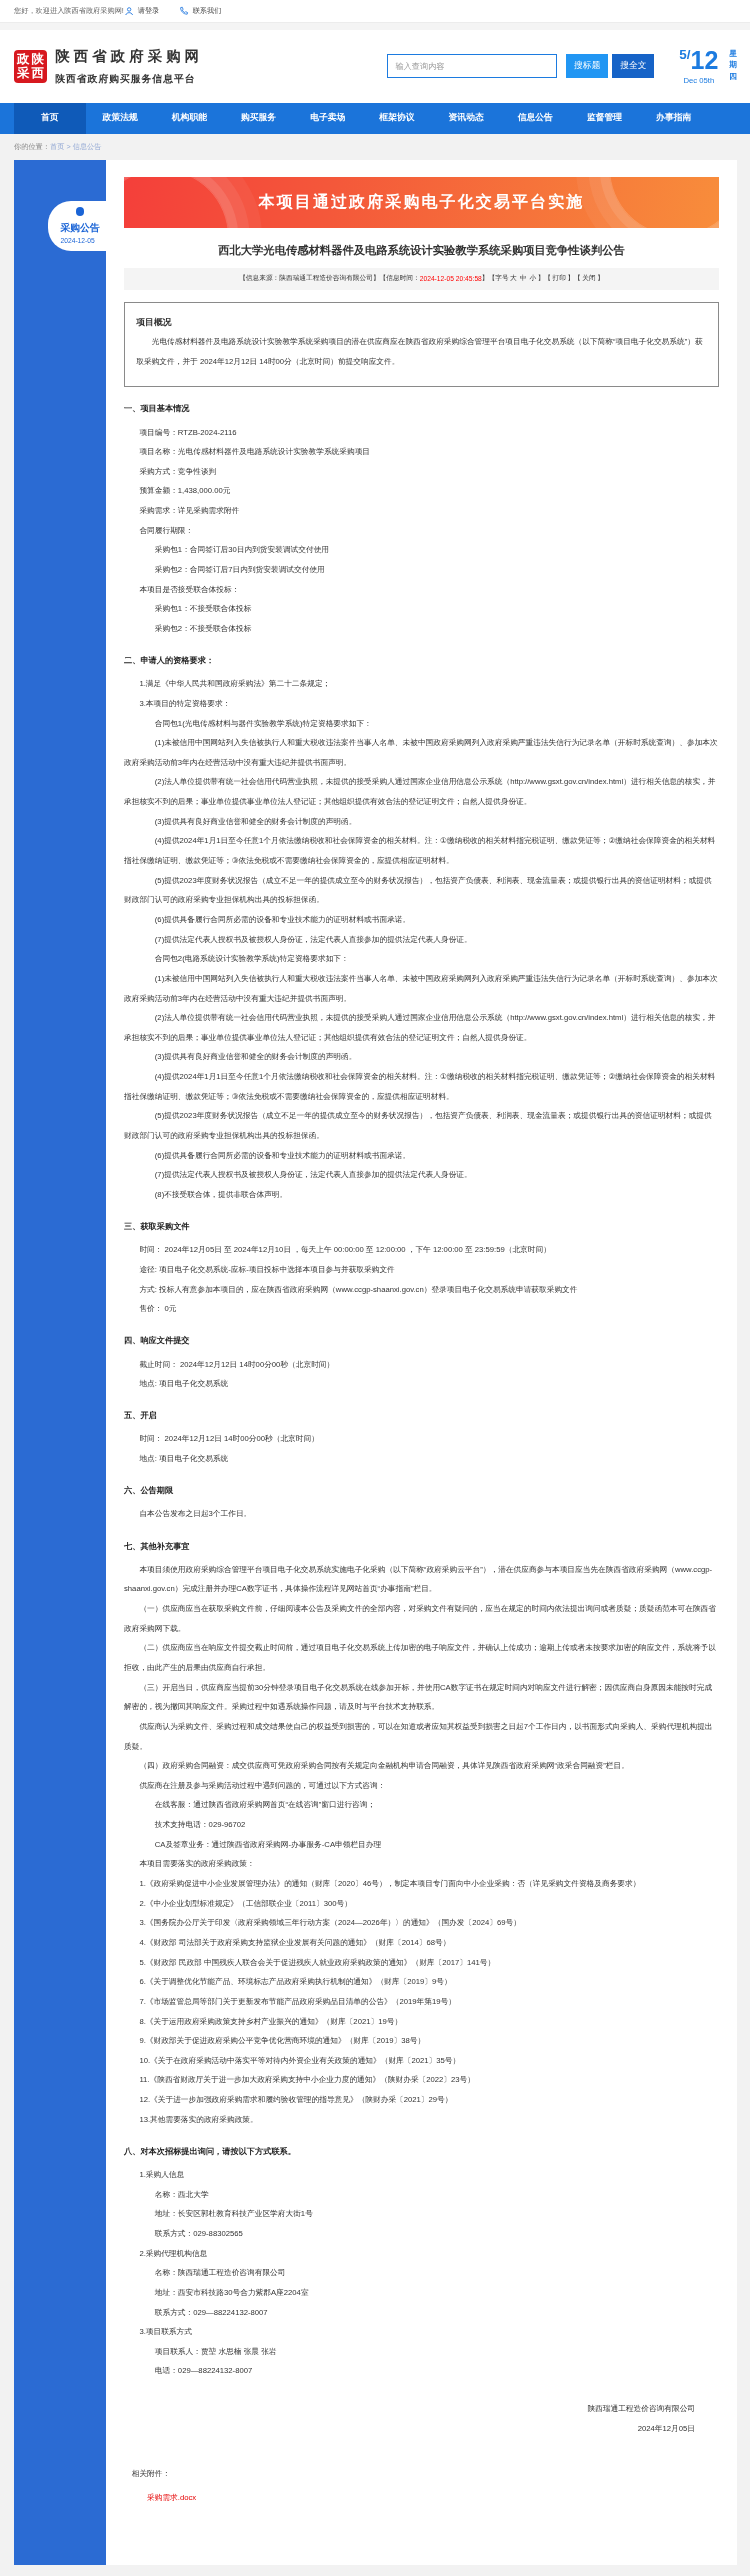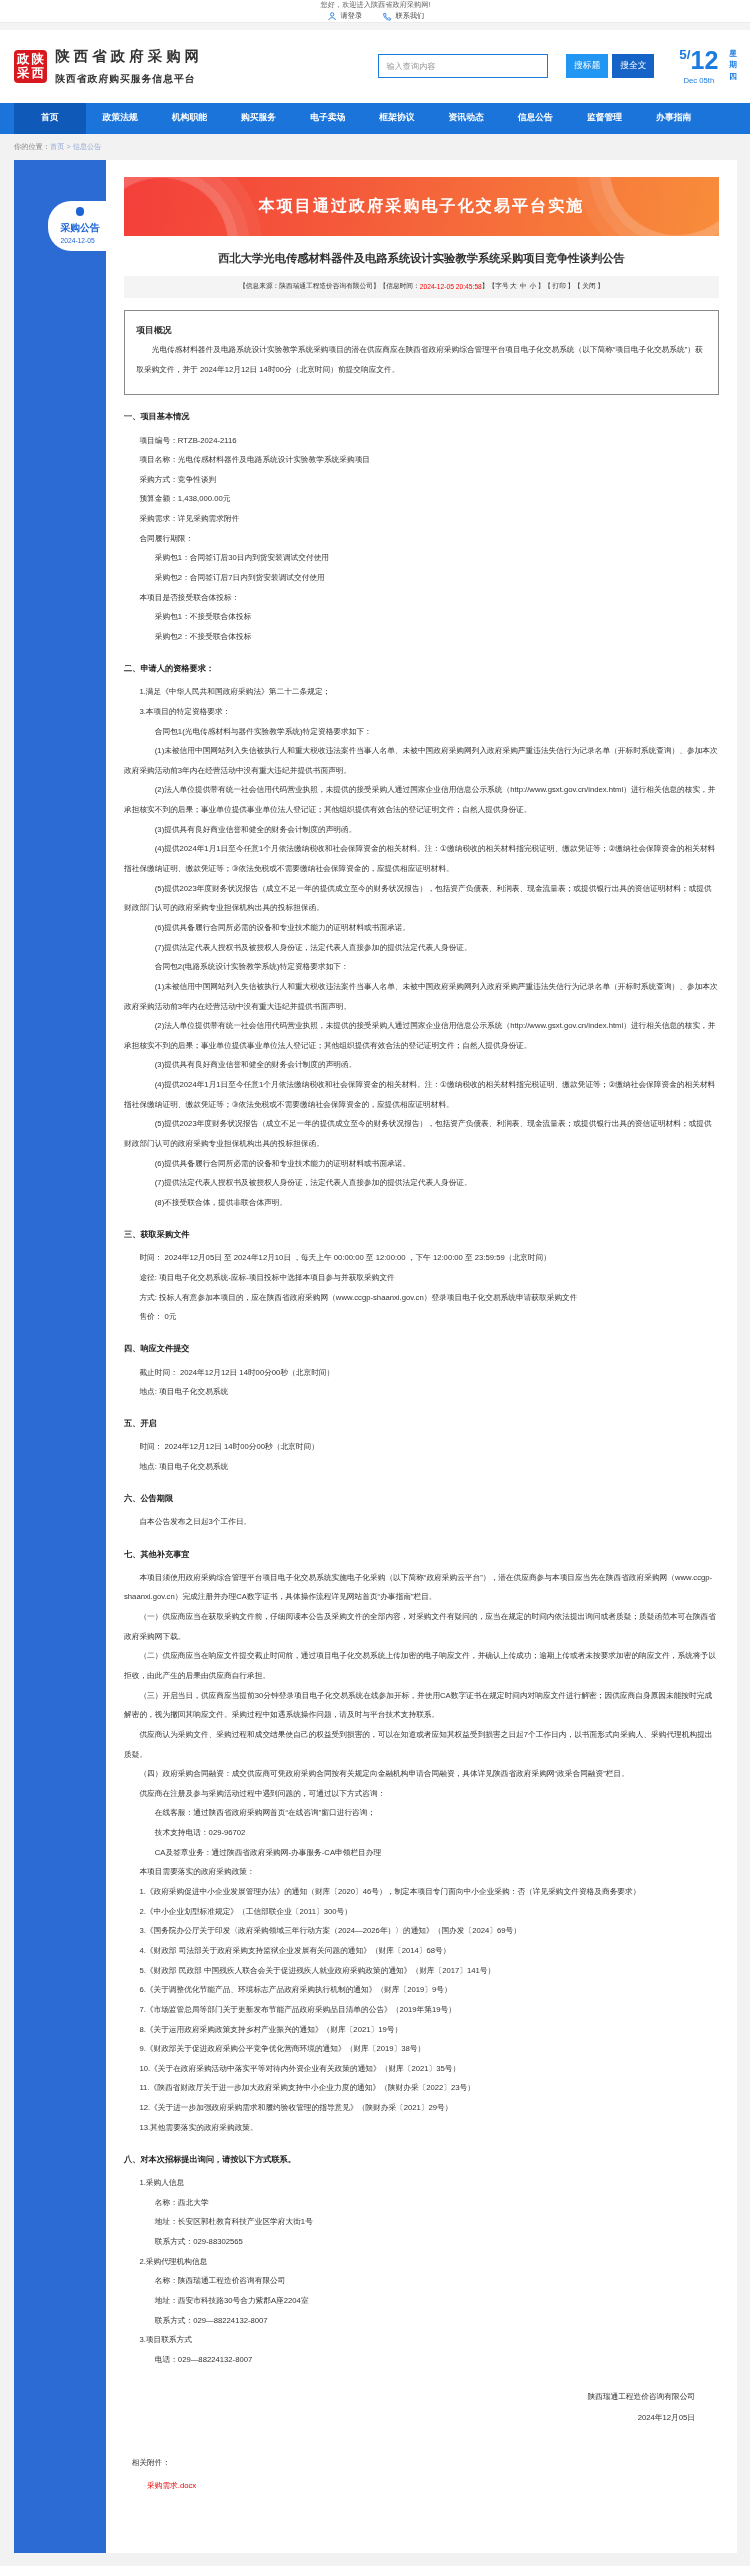--- a/index.html
+++ b/index.html
@@ -1,40 +1,40 @@
 <!DOCTYPE html>
 <html style="font-size:8.2px"><head>
 <meta charset="utf-8">
 <style>
   * { margin:0; padding:0; box-sizing:border-box; }
   body { font-family:"Liberation Sans","DejaVu Sans",sans-serif; background:#fff; color:#333; width:751px; }
   .container { width:723px; margin:0 auto; }
 
   
   .topbar { background:#fff; border-bottom:0.5px solid #ececec; }
-  .topbar-inner { display:flex; justify-content:space-between; align-items:center; height:21.6px;flex-direction:column; }
+  .topbar-inner { display:flex; justify-content:flex-start; align-items:center; height:21.6px; }
   .welcome { font-size:7.2px; color:#666; }
   .topbar-links { display:flex; gap:20px; align-items:center; }
   .toplink { display:flex; align-items:center; gap:3.6px; color:#444; font-size:7.2px; cursor:pointer; text-decoration:none; }
   .toplink svg { display:block; }
   .gray-strip { height:7.2px; background:#f4f4f4; }
 
   
   .header { background:#fff; }
   .header-inner { display:flex; align-items:center; height:73px; }
   .logo-seal { width:33px; height:33px; background:#d7181f; border-radius:4.1px; display:grid; grid-template-columns:1fr 1fr; padding:2.1px; }
   .logo-seal span { color:#fff; font-weight:bold; font-size:12.4px; line-height:14.4px; text-align:center; }
   .logo-text { margin-left:8.2px; }
   .logo-title { font-size:14.4px; font-weight:bold; color:#333; letter-spacing:4.1px; }
   .logo-sub { font-size:9.8px; font-weight:bold; color:#333; letter-spacing:1px; margin-top:7px; }
   .search-wrap { display:flex; align-items:flex-end; margin-left:auto;border-radius:7px; }
   .search-input { width:170px; height:24px; border:1px solid #1c7be0; font-size:8.2px; padding:0 7.2px; color:#333; outline:none; }
   .search-input::placeholder { color:#999; }
   .btn-search { height:24px; width:42px; border:none; color:#fff; font-size:8.8px; cursor:pointer; }
-  .btn-title { background:#2196f3; margin-left:18px; }
+  .btn-title { background:#2196f3; margin-left:9px; }
   .btn-full { background:#1663c7; margin-left:4.1px; }
   .date-widget { display:flex; margin-left:25px; align-items:flex-start; gap:11px; }
   .date-left { text-align:center; }
   .date-nums { color:#1c7be0; font-weight:bold; line-height:1; white-space:nowrap; }
   .day-small { font-size:13.4px; vertical-align:top; }
   .day-big { font-size:25px; }
   .date-en { color:#1c7be0; font-size:7.7px; margin-top:3.1px; }
   .weekday { color:#1c7be0; font-size:7.7px; width:1em; line-height:1.5; word-break:break-all; font-weight:bold; }
 
   
@@ -52,21 +52,21 @@
   
   .main-wrap { display:flex; align-items:stretch; }
   .sidebar { width:92px; background:#2b6bd3; flex-shrink:0; }
   .side-pill { margin-top:41px; margin-left:34px; background:#fff; border-radius:23px 0 0 23px; padding:6.7px 3.1px 6.7px 9.3px; display:flex; align-items:center; gap:6.2px; cursor:pointer;flex-direction:column; }
   .pill-dot { width:8.2px; height:8.2px; border-radius:50%; background:#1a64d6; flex-shrink:0; }
   .pill-title { font-size:9.8px; font-weight:bold; color:#1a64d6; }
   .pill-date { font-size:6.7px; color:#1a64d6; margin-top:2.6px; }
   .content { width:632px; background:#fff; padding:17.5px 18px 62px; }
 
   
-  .banner { height:59px; background:linear-gradient(100deg,#f43f3a 0%,#f4583a 35%,#f88d3b 100%); position:relative; overflow:hidden; display:flex; align-items:center; justify-content:center; }
+  .banner { height:51px; background:linear-gradient(100deg,#f43f3a 0%,#f4583a 35%,#f88d3b 100%); position:relative; overflow:hidden; display:flex; align-items:center; justify-content:center; }
   .banner::before, .banner::after { content:""; position:absolute; border-radius:50%; border:1px solid rgba(255,255,255,.18); width:134px; height:134px; box-shadow:0 0 0 9.3px rgba(255,255,255,.10), 0 0 0 20.6px rgba(255,255,255,.07), 0 0 0 33px rgba(255,255,255,.05); }
   .banner::before { left:-31px; bottom:-77px; }
   .banner::after { right:-26px; top:-77px; }
   .banner-text { color:#fff; font-size:16px; font-weight:bold; letter-spacing:2.1px; position:relative; z-index:1; }
 
   .doc-title { text-align:center; font-size:11.3px; font-weight:bold; color:#333; margin:14.4px 0 10.3px; }
   .meta-row { background:#f4f4f4; height:21.6px; display:flex; align-items:center; justify-content:center; font-size:6.7px; color:#333; }
   .meta-row .red { color:#f00; }
   .meta-act { cursor:pointer; margin:0 1.5px; }
 
@@ -279,20 +279,21 @@
             <div class="doc-h">八、对本次招标提出询问，请按以下方式联系。</div>
             <p class="ind1">1.采购人信息</p>
             <p class="ind2">名称：西北大学</p>
             <p class="ind2">地址：长安区郭杜教育科技产业区学府大街1号</p>
             <p class="ind2">联系方式：029-88302565</p>
             <p class="ind1">2.采购代理机构信息</p>
             <p class="ind2">名称：陕西瑞通工程造价咨询有限公司</p>
             <p class="ind2">地址：西安市科技路30号合力紫郡A座2204室</p>
             <p class="ind2">联系方式：029—88224132-8007</p>
             <p class="ind1">3.项目联系方式</p>
+            <p class="ind2">项目联系人：贾堃 水思楠 张晨 张岩</p>
             <p class="ind2">电话：029—88224132-8007</p>
           </div>
 
         <div class="signature">
           <div>陕西瑞通工程造价咨询有限公司</div>
           <div>2024年12月05日</div>
         </div>
 
         <div class="attach">
           <div class="attach-label">相关附件：</div>

